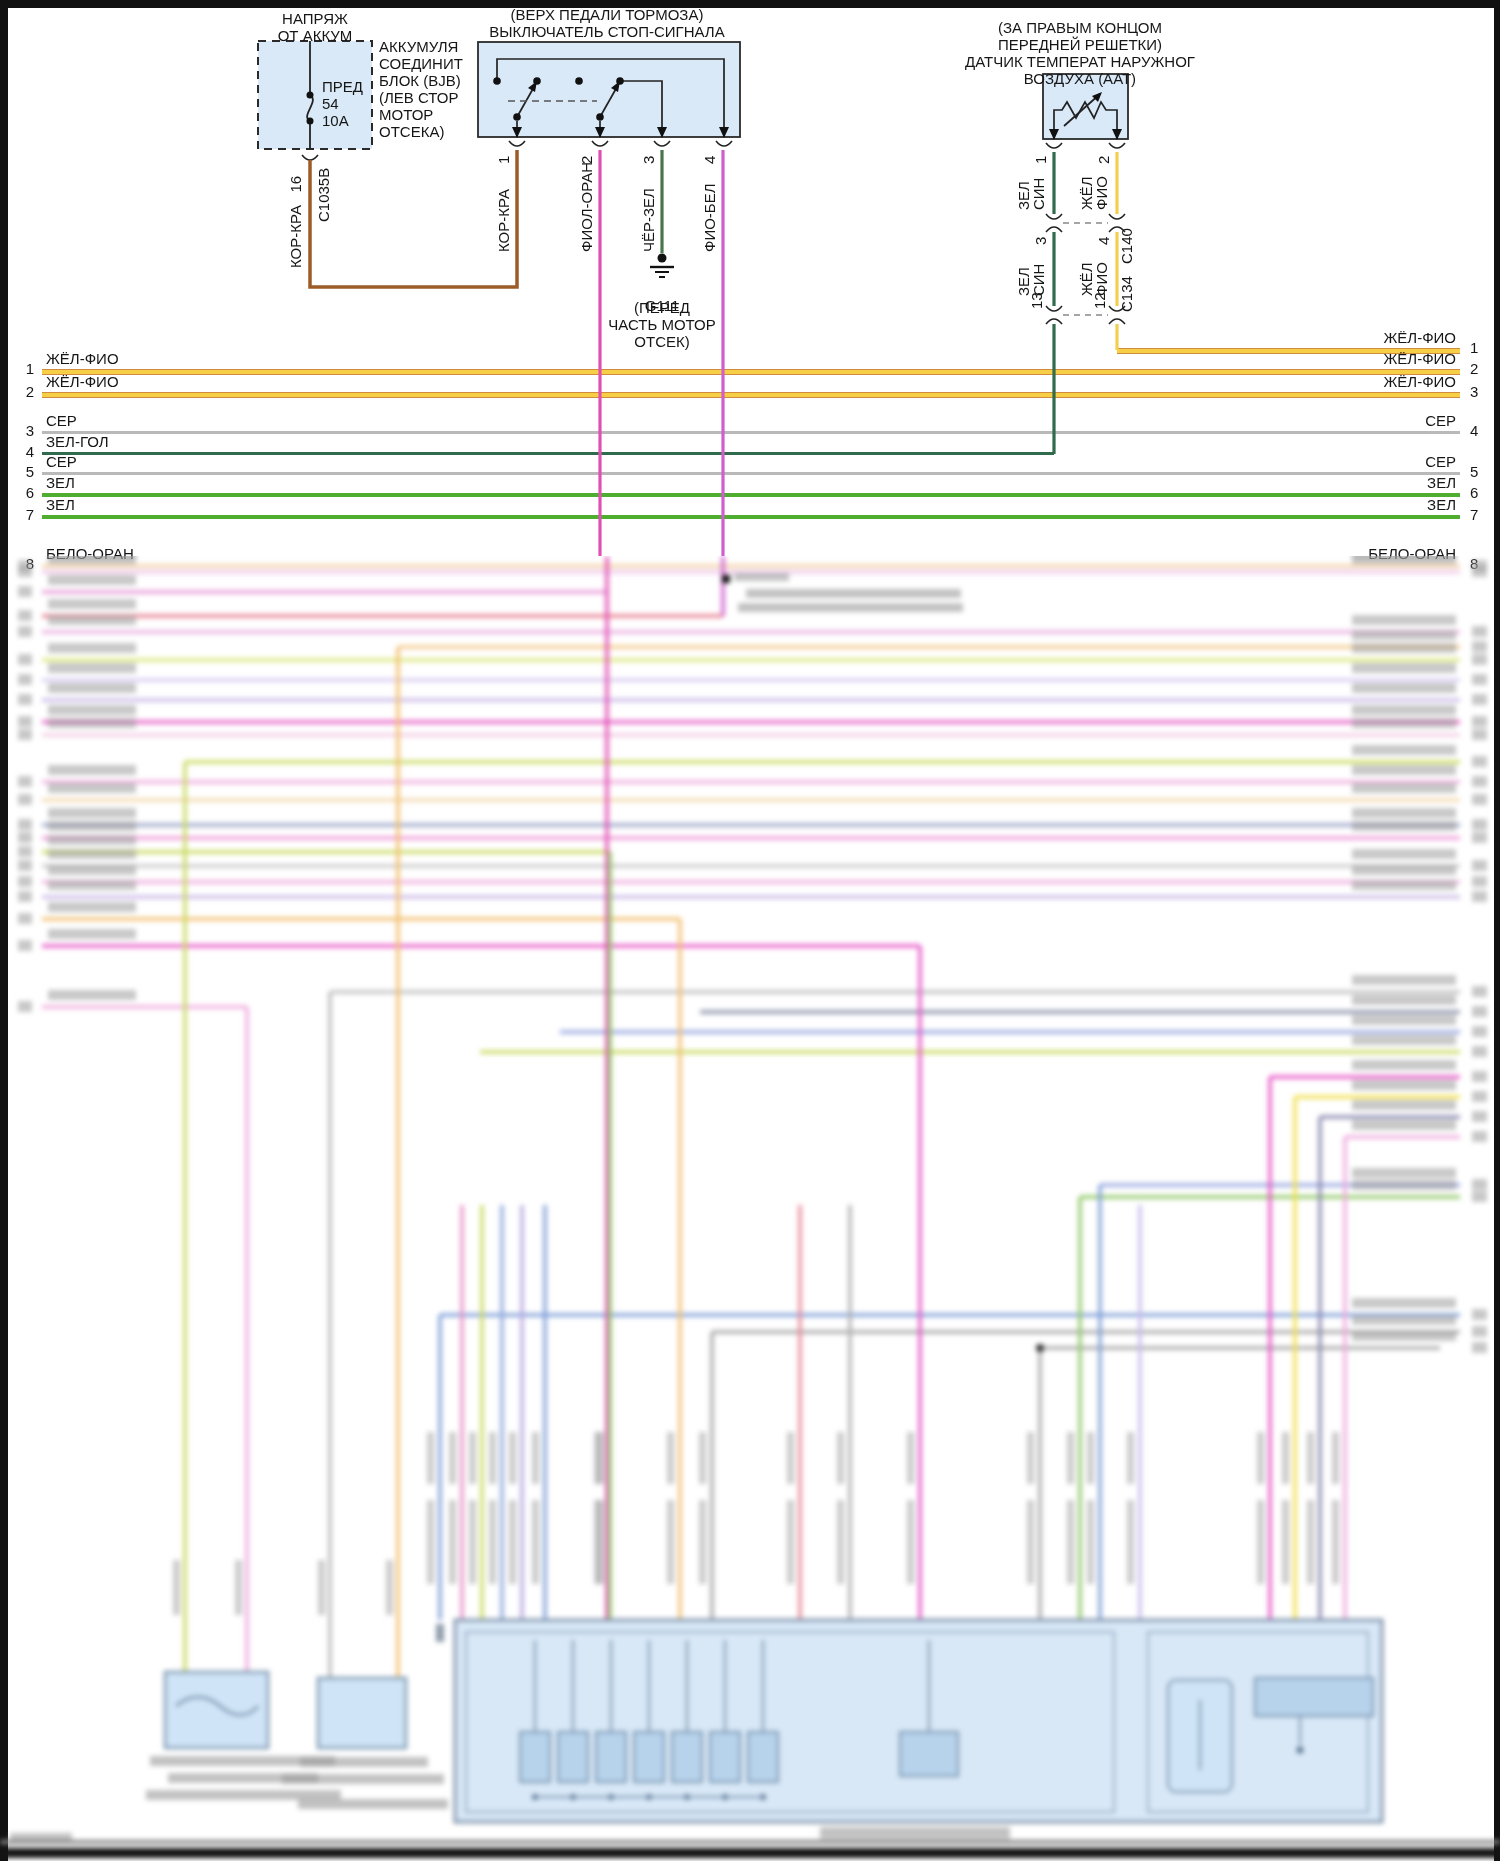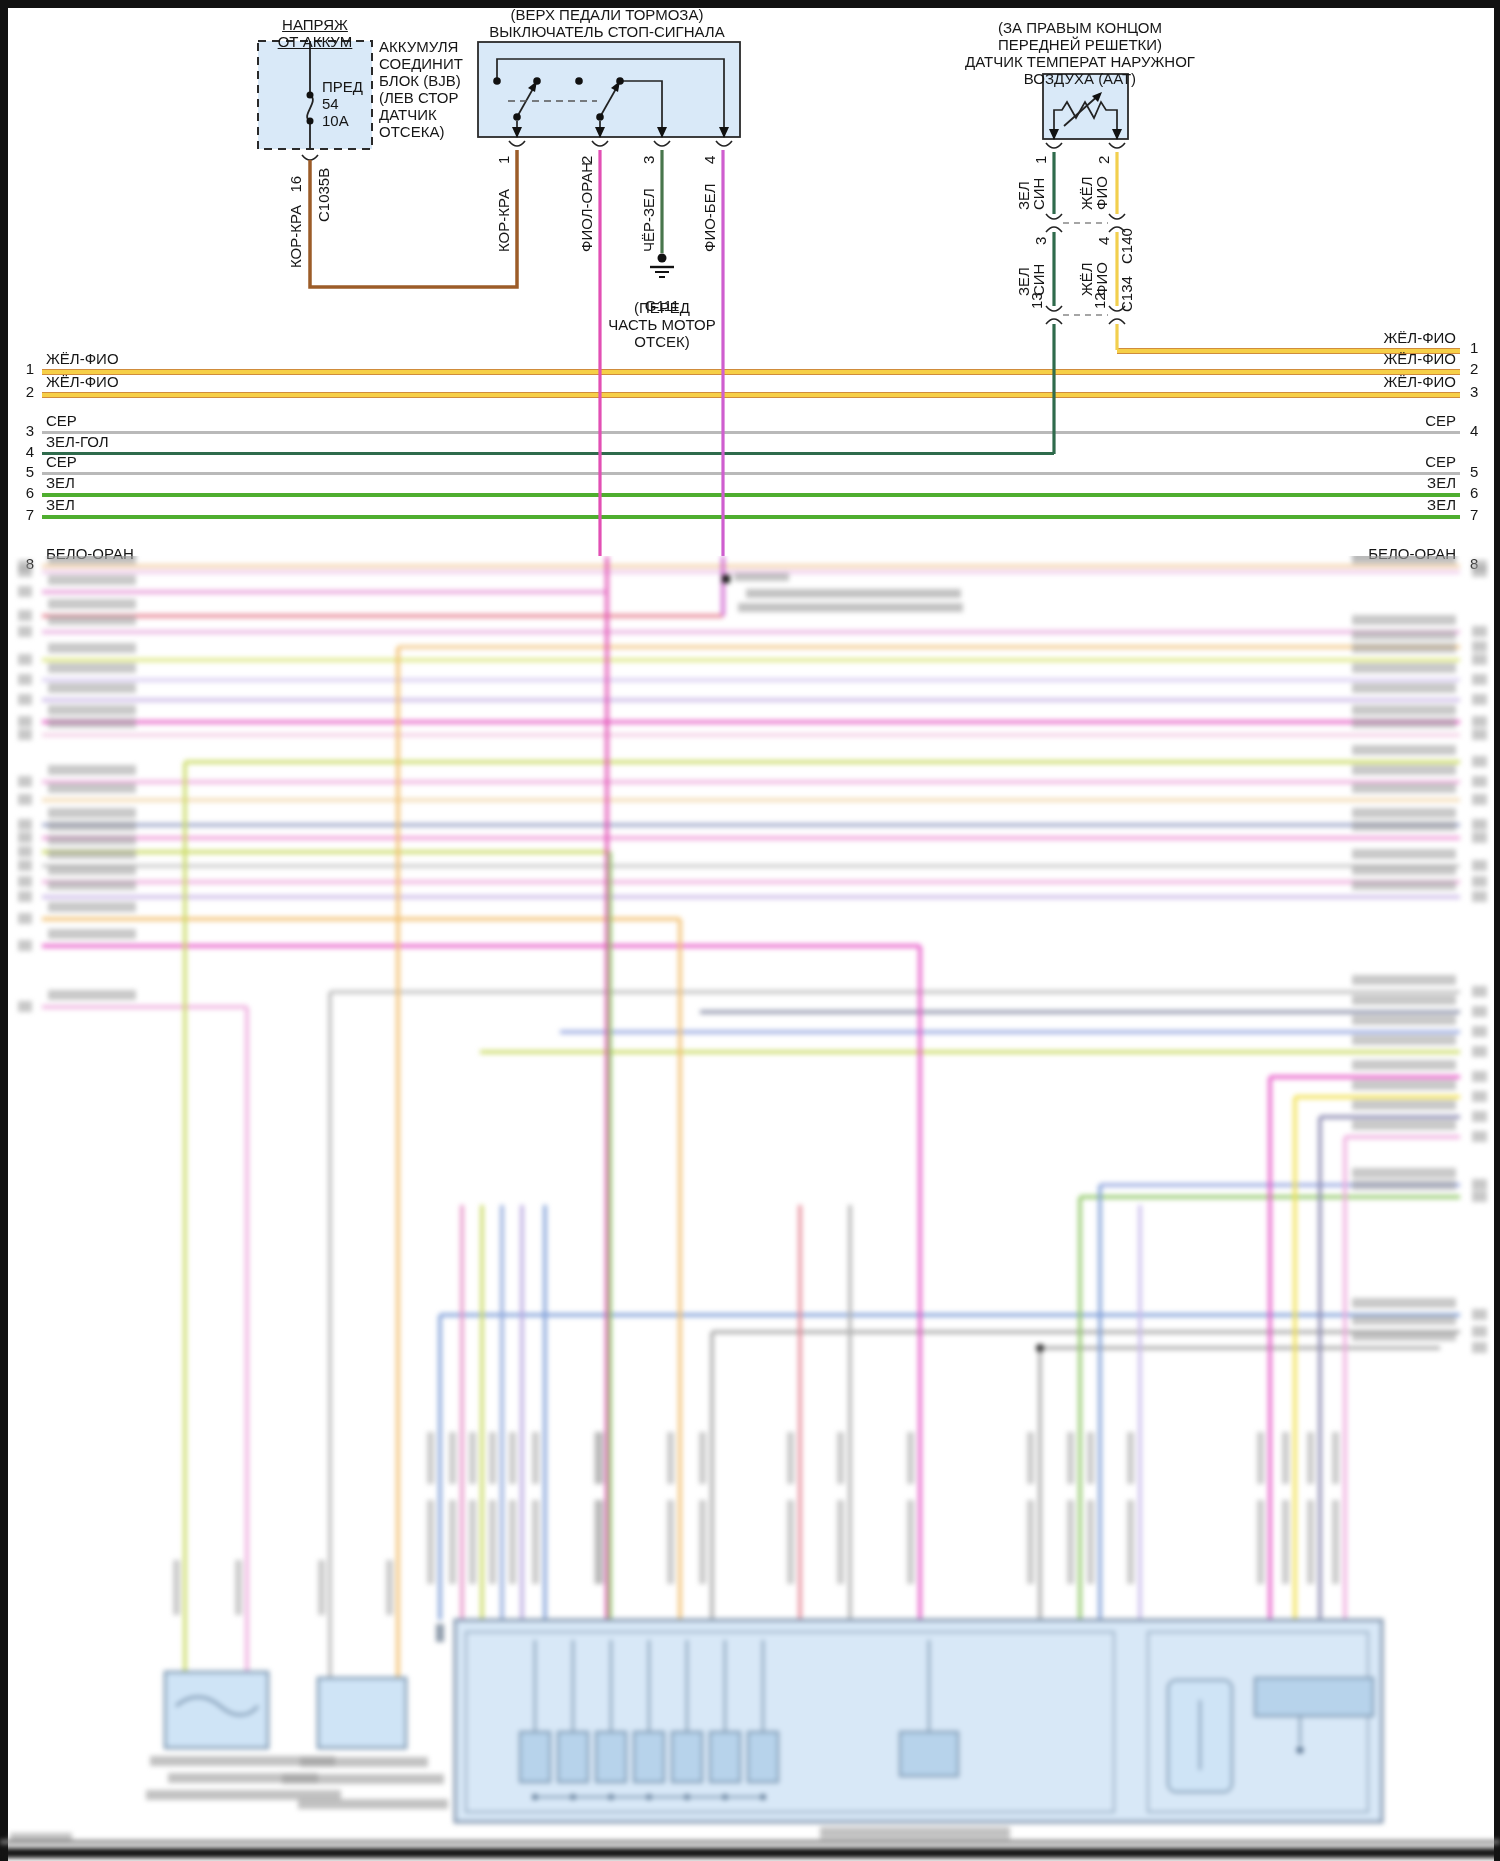--- a/index.html
+++ b/index.html
@@ -157,27 +157,27 @@
       <path d="M1046,306 Q1054,316 1062,306"></path>
         <path d="M1046,324 Q1054,314 1062,324"></path>
       <path d="M1109,306 Q1117,316 1125,306"></path>
         <path d="M1109,324 Q1117,314 1125,324"></path>
       <path d="M1063,223 H1108" stroke="#888" stroke-dasharray="6,5" stroke-width="1.4"></path>
       <path d="M1063,315 H1108" stroke="#888" stroke-dasharray="6,5" stroke-width="1.4"></path>
     </g>
   </svg>
 
   <div id="text-layer">
-      <div class="t c" style="left: 235px; top: 16px; width: 160px; text-decoration: underline;">НАПРЯЖ
+      <div class="t c" style="left: 235px; top: 10px; width: 160px;">НАПРЯЖ
 ОТ АККУМ</div>
       <div class="t" style="left: 379px; top: 38px; width: 145px;">АККУМУЛЯ
 СОЕДИНИТ
 БЛОК (BJB)
 (ЛЕВ СТОР
-ДАТЧИК
+МОТОР
 ОТСЕКА)</div>
       <div class="t" style="left: 322px; top: 78px; width: 70px;">ПРЕД
 54
 10А</div>
       <div class="rot" style="left: 288px; top: 268px;">КОР-КРА   16</div>
       <div class="rot" style="left: 316px; top: 222px;">C1035B</div>
       <div class="t c" style="left: 407px; top: 6px; width: 400px;">(ВЕРХ ПЕДАЛИ ТОРМОЗА)
 ВЫКЛЮЧАТЕЛЬ СТОП-СИГНАЛА</div>
       <div class="t c" style="left: 592px; top: 297px; width: 140px;">G111</div>
       <div class="t c" style="left: 572px; top: 299px; width: 180px;">(ПЕРЕД

